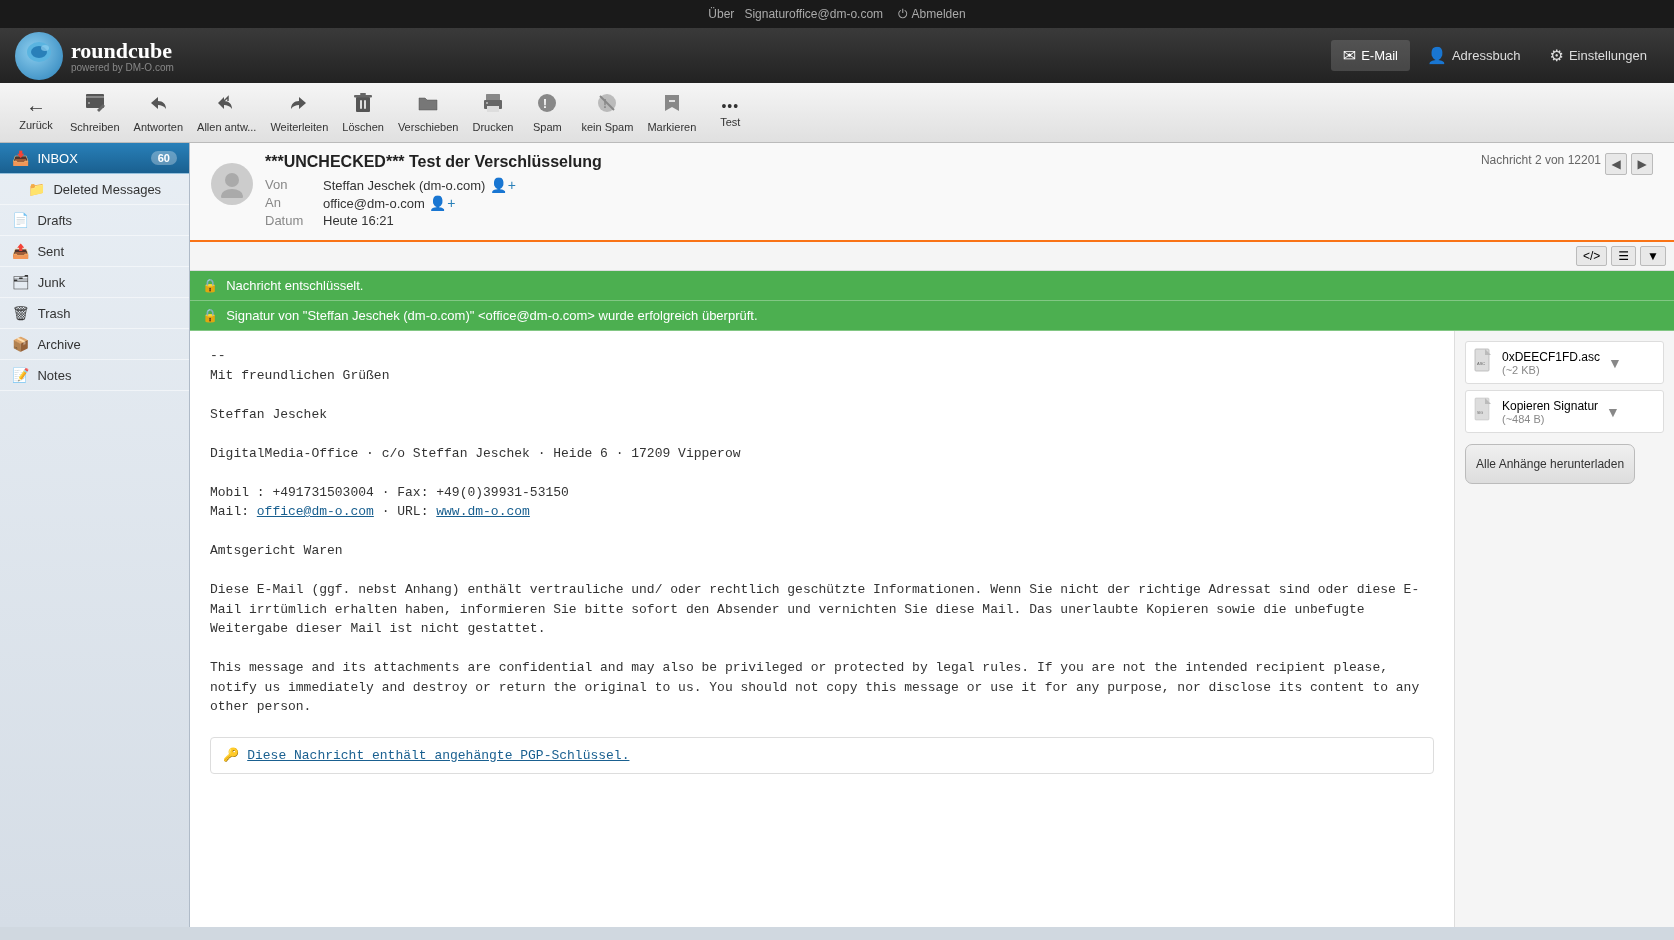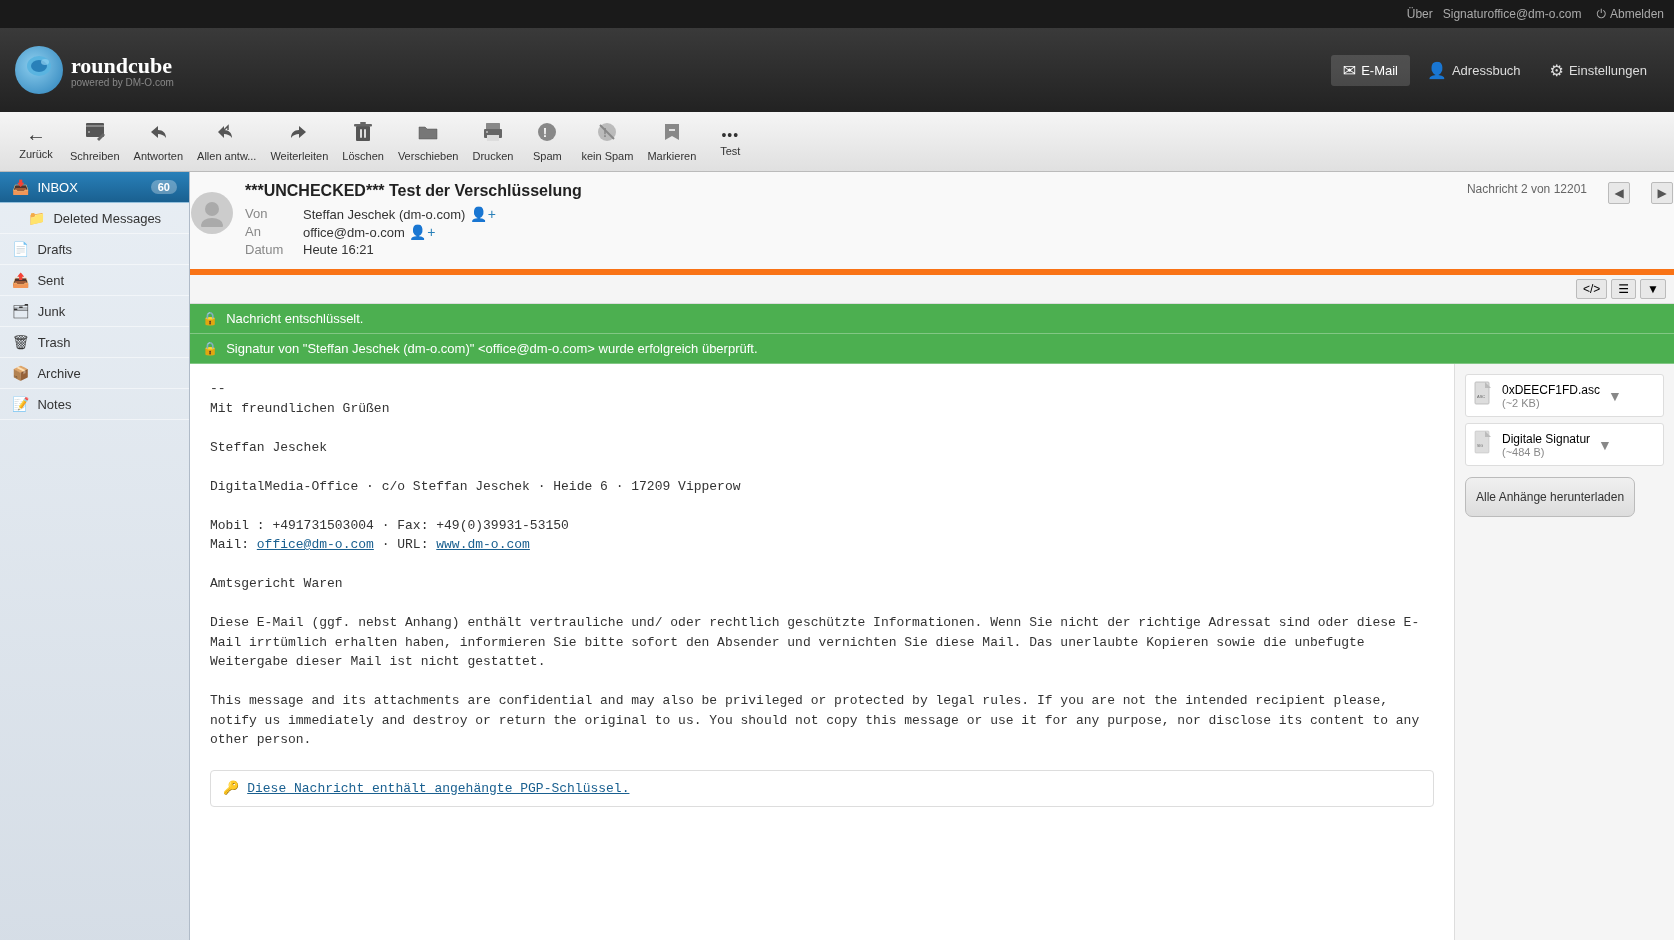--- a/index.html
+++ b/index.html
@@ -4,34 +4,34 @@
   <style>
     * { box-sizing: border-box; margin: 0; padding: 0; }
     body { font-family: Arial, sans-serif; font-size: 13px; background: #d0d8e0; height: 940px; overflow: hidden; }
 
     
     #topbar {
       background: #1a1a1a;
       height: 28px;
       display: flex;
       align-items: center;
-      justify-content: flex-end;
+      justify-content: center;
       padding: 0 10px;
       color: #aaa;
       font-size: 12px;
     }
     #topbar .top-left { display: flex; gap: 10px; }
     #topbar .top-right { display: flex; align-items: center; gap: 15px; }
     #topbar a { color: #aaa; text-decoration: none; cursor: pointer; }
     .logout-btn { color: #aaa; cursor: pointer; display: flex; align-items: center; gap: 4px; }
 
     
     #header {
       background: linear-gradient(to bottom, #3a3a3a, #222);
-      height: 84px;
+      height: 55px;
       display: flex;
       align-items: center;
       justify-content: space-between;
       padding: 16px 15px;
     }
     .logo { display: flex; align-items: center; gap: 8px; }
     .logo-text { color: white; font-size: 22px; font-weight: bold; font-family: Georgia, serif; }
     .logo-icon {
       width: 48px; height: 48px;
       background: radial-gradient(circle at 40% 40%, #8ecfef, #2980b9);
@@ -112,22 +112,22 @@
       flex: 1;
       display: flex;
       flex-direction: column;
       background: #fff;
       overflow: hidden;
     }
 
     
     #email-header {
       background: #f9f9f9;
-      border-bottom: 6px solid #f97316;
-      padding: 10px 1px;
+      border-bottom: 2px solid #f97316;
+      padding: 10px 21px;
       display: flex;
       align-items: flex-start;
       gap: 12px;
       position: relative;
     }
     .email-avatar {
       width: 42px; height: 42px;
       background: #ccc; border-radius: 50%;
       display: flex; align-items: center; justify-content: center;
       font-size: 20px; color: #888; flex-shrink: 0;
@@ -135,21 +135,21 @@
     }
     .email-meta { flex: 1; }
     .email-subject {
       font-size: 16px; font-weight: bold; color: #222;
       margin-bottom: 6px;
     }
     .email-field { display: flex; gap: 8px; margin-bottom: 2px; font-size: 13px; }
     .email-field-label { color: #888; min-width: 50px; }
     .email-field-value { color: #333; display: flex; align-items: center; gap: 5px; }
     .email-nav {
-      display: flex; align-items: flex-start; gap: 21px;
+      display: flex; align-items: flex-start; gap: 4px;
       font-size: 12px; color: #666;
     }
     .email-nav-btn {
       background: #e8e8e8; border: 1px solid #bbb;
       width: 22px; height: 22px; cursor: pointer;
       display: flex; align-items: center; justify-content: center;
       border-radius: 2px; color: #555;
     }
     .email-format-btn {
       background: #e8e8e8; border: 1px solid #bbb;
@@ -511,21 +511,21 @@
         </div>
         <div class="attachment-item">
           <span class="attachment-icon">
             <svg width="20" height="24" viewBox="0 0 20 24">
               <rect x="1" y="1" width="14" height="22" rx="1" fill="#ddd" stroke="#bbb" stroke-width="0.5"></rect>
               <path d="M11 1 L11 7 L17 7 Z" fill="#bbb"></path>
               <text x="3" y="17" font-size="3.5" fill="#666">SIG</text>
             </svg>
           </span>
           <div>
-            <div>Digitale Signatur</div>
+            <div>Kopieren Signatur</div>
             <div class="attachment-size">(~484 B)</div>
           </div>
           <button class="attach-menu-btn">▼</button>
         </div>
         <button class="download-all-btn">Alle Anhänge herunterladen</button>
       </div>
     </div>
   </div>
 </div>
 

